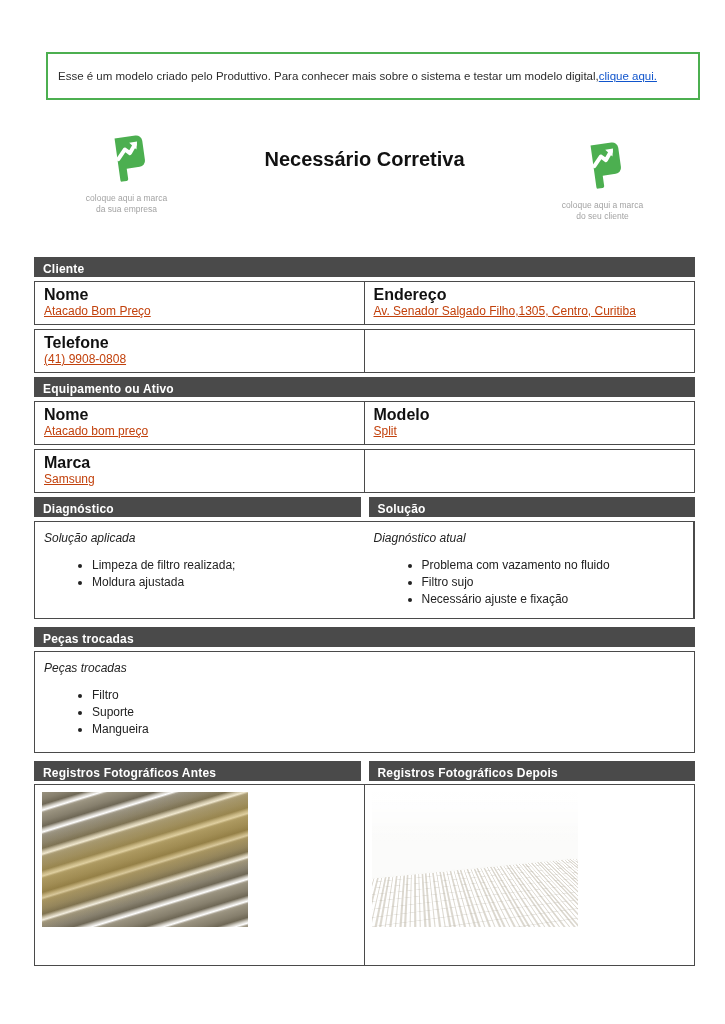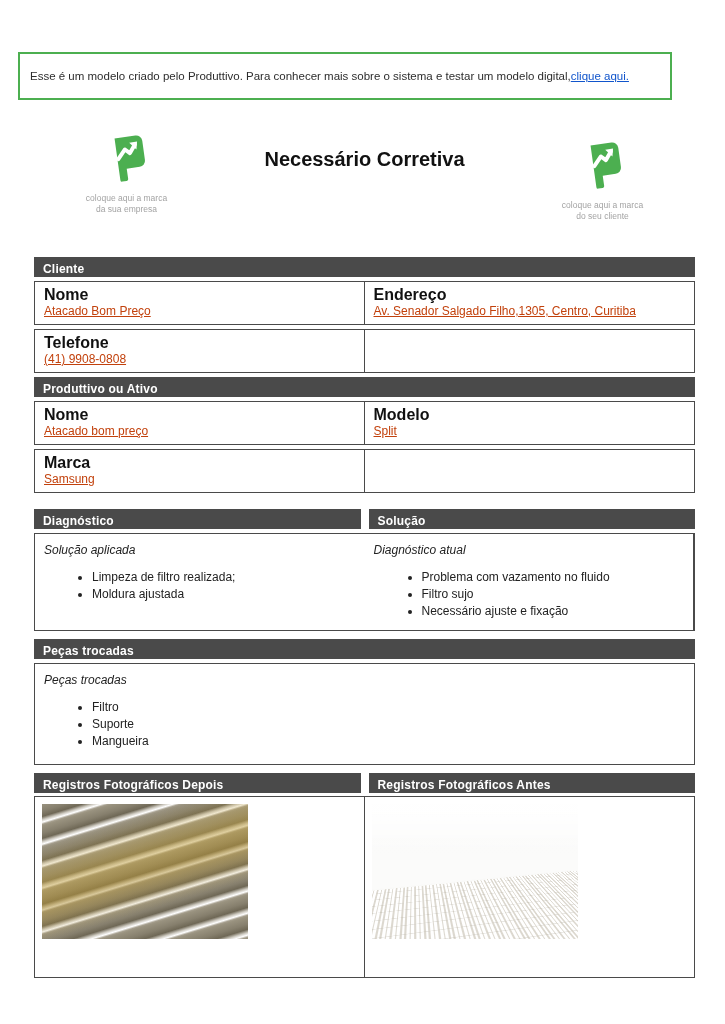--- a/index.html
+++ b/index.html
@@ -1,38 +1,38 @@
 <!DOCTYPE html>
 <html><head>
 <meta charset="utf-8">
 <style>
   * { box-sizing: border-box; margin: 0; padding: 0; }
   html,body { width:725px; height:1024px; background:#ffffff; overflow:hidden;
     font-family:"Liberation Sans","DejaVu Sans",sans-serif; color:#1f1f1f; }
   .page { position:relative; width:725px; height:1024px; background:#fff; }
 
   
-  .banner { position:absolute; left:18px; top:52px; width:654px; height:48px;
+  .banner { position:absolute; left:46px; top:52px; width:654px; height:48px;
     border:2px solid #4caf50; display:flex; align-items:center; padding:0 10px;
     font-size:11.5px; color:#2d2d2d; }
   .banner a { color:#1155cc; text-decoration:underline; cursor:pointer; }
 
   
   .header { position:absolute; left:34px; top:128px; width:661px; display:flex; align-items:flex-start; }
   .logo-block { width:185px; display:flex; flex-direction:column; align-items:center; padding-top:5px; }
   .logo-block.right { padding-top:12px; }
   .logo-caption { margin-top:6px; font-size:8.5px; line-height:11px; color:#a3a3a3; text-align:center; }
   .title-block { flex:1; text-align:center; padding-top:18px; }
   .title-block div { font-size:20px; font-weight:bold; line-height:27px; color:#111; }
 
   
   .doc { position:absolute; left:34px; top:257px; width:661px; }
   .secbar { height:20px; background:#4a4a4a; color:#fff; font-size:12px; font-weight:bold;
     line-height:24px; padding-left:9px; letter-spacing:.2px; }
-  .secbar-split { display:grid; grid-template-columns:1fr 1fr; column-gap:8px; margin-top:16px; }
+  .secbar-split { display:grid; grid-template-columns:1fr 1fr; column-gap:8px; margin-top:4px; }
   .fieldrow { display:grid; grid-template-columns:1fr 1fr; border:1.5px solid #4a4a4a; margin-top:4px; }
   .cell { padding:5px 9px; min-height:37px; }
   .cell.left { border-right:1.5px solid #4a4a4a; }
   .cell .lbl { font-size:16px; font-weight:bold; line-height:16px; color:#111; }
   .cell .val { font-size:12px; line-height:16px; color:#c2410c;text-decoration:underline; }
   .contentrow { display:grid; grid-template-columns:1fr 1fr; border:1.5px solid #4a4a4a; margin-top:4px; }
   .ccell { padding:9px 9px 10px; }
   .ccell.left { border-right:1.5px solid #4a4a4a; }
   .subtitle { font-style:italic; font-size:12px; color:#222; }
   ul.bullets { margin:12px 0 0; padding-left:48px; list-style:disc; }
@@ -119,21 +119,21 @@
         <div class="val">Av. Senador Salgado Filho,1305, Centro, Curitiba</div>
       </div>
     </div>
     <div class="fieldrow">
       <div class="cell left">
         <div class="lbl">Telefone</div>
         <div class="val">(41) 9908-0808</div>
       </div>
     </div>
 
-    <div class="secbar" style="margin-top:4px">Produttivo ou Ativo</div>
+    <div class="secbar" style="margin-top:4px">Equipamento ou Ativo</div>
     <div class="fieldrow">
       <div class="cell left">
         <div class="lbl">Nome</div>
         <div class="val">Atacado bom preço</div>
       </div>
       <div class="cell">
         <div class="lbl">Modelo</div>
         <div class="val">Split</div>
       </div>
     </div>
@@ -173,22 +173,22 @@
         <div class="subtitle">Peças trocadas</div>
         <ul class="bullets">
             <li>Filtro</li>
             <li>Suporte</li>
             <li>Mangueira</li>
           </ul>
       </div>
     </div>
 
     <div class="secbar-split" style="margin-top:8px">
+      <div class="secbar">Registros Fotográficos Antes</div>
       <div class="secbar">Registros Fotográficos Depois</div>
-      <div class="secbar">Registros Fotográficos Antes</div>
     </div>
     <div class="photorow">
       <div class="pcell left">
         <div class="photo photo-dirty"></div>
       </div>
       <div class="pcell">
         <div class="photo photo-clean">
           <div class="clean-panel"></div>
           <div class="clean-glow"></div>
         </div>

